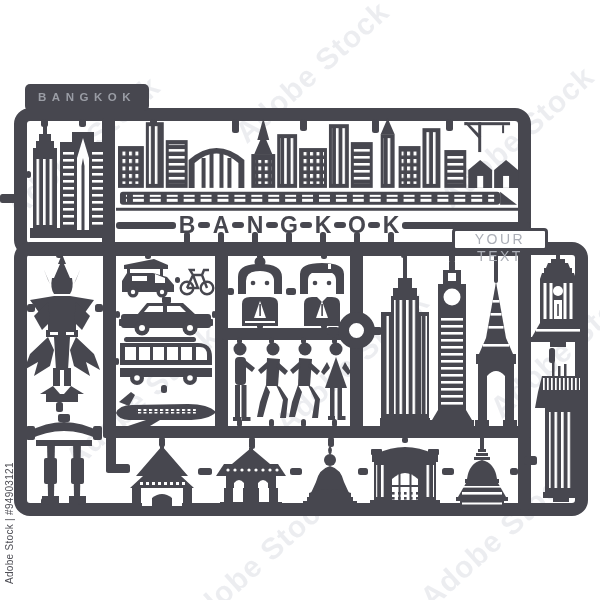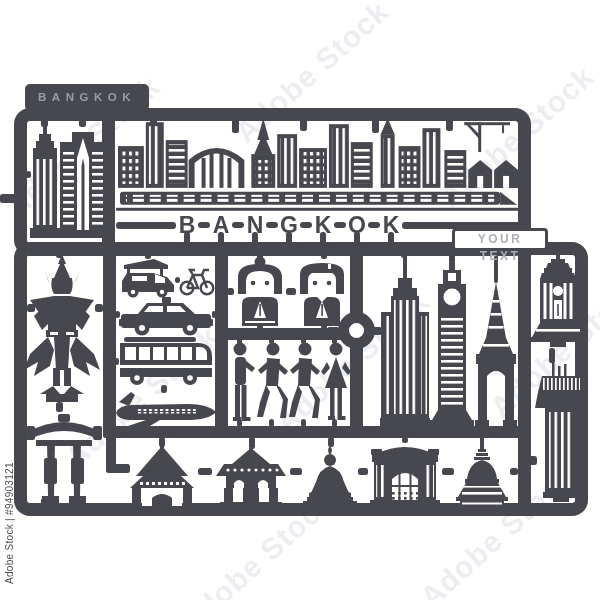--- a/index.html
+++ b/index.html
@@ -5,21 +5,21 @@
   html,body{margin:0;padding:0;background:#fff;}
   .canvas{position:relative;width:600px;height:600px;background:#ffffff;overflow:hidden;
           font-family:"Liberation Sans",sans-serif;color:#47474f;}
   .b{position:absolute;background:#47474f;border-radius:2.5px;display:block;}
   .frame{position:absolute;box-sizing:border-box;border:13px solid #47474f;border-radius:16px;background:transparent;}
   .icon{position:absolute;line-height:0;}
   .icon svg{fill:#47474f;display:block;}
   .tab-title{position:absolute;left:25px;top:84px;width:124px;height:27px;background:#47474f;border-radius:5px;
       color:#9a9da5;font-size:11.5px;font-weight:bold;letter-spacing:5.5px;text-align:center;line-height:27px;z-index:6;}
   .tab-yourtext{position:absolute;left:452px;top:228px;width:96px;height:23px;box-sizing:border-box;background:#fff;
-      border:3px solid #47474f;border-radius:4px;color:#abaeb6;font-size:12px;font-weight:bold;letter-spacing:2.5px;
+      border:3px solid #47474f;border-radius:4px;color:#abaeb6;font-size:14px;font-weight:normal;letter-spacing:2.5px;
       text-align:center;line-height:17px;z-index:6;}
   .letters{position:absolute;left:116px;top:210px;width:414px;height:30px;display:flex;align-items:center;z-index:3;}
   .letters .lead{width:60px;height:7px;background:#47474f;border-radius:3px;flex:none;}
   .letters .tail{flex:1;height:7px;background:#47474f;border-radius:3px;}
   .letters .ltr{width:22px;flex:none;text-align:center;font-size:23px;font-weight:800;color:#47474f;line-height:28px;}
   .letters .cap{width:12px;height:6px;flex:none;background:#47474f;border-radius:3px;}
   .ring{position:absolute;left:338px;top:312px;width:37px;height:37px;box-sizing:border-box;border:11px solid #47474f;
       border-radius:50%;background:#fff;z-index:3;}
   .wm{position:absolute;font-size:30px;font-weight:700;color:#aab0c0;opacity:0.22;transform:rotate(-42deg);
       white-space:nowrap;z-index:0;letter-spacing:1px;}

